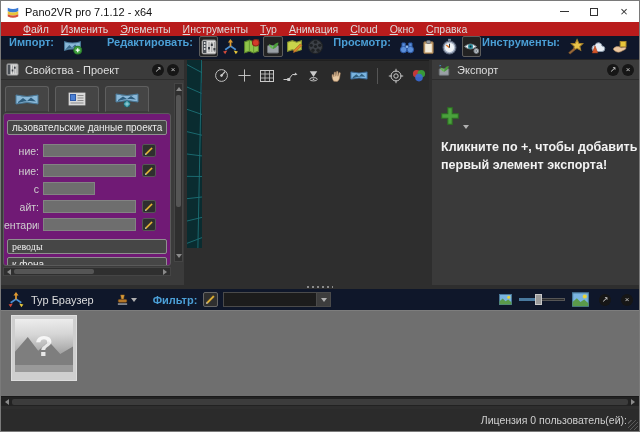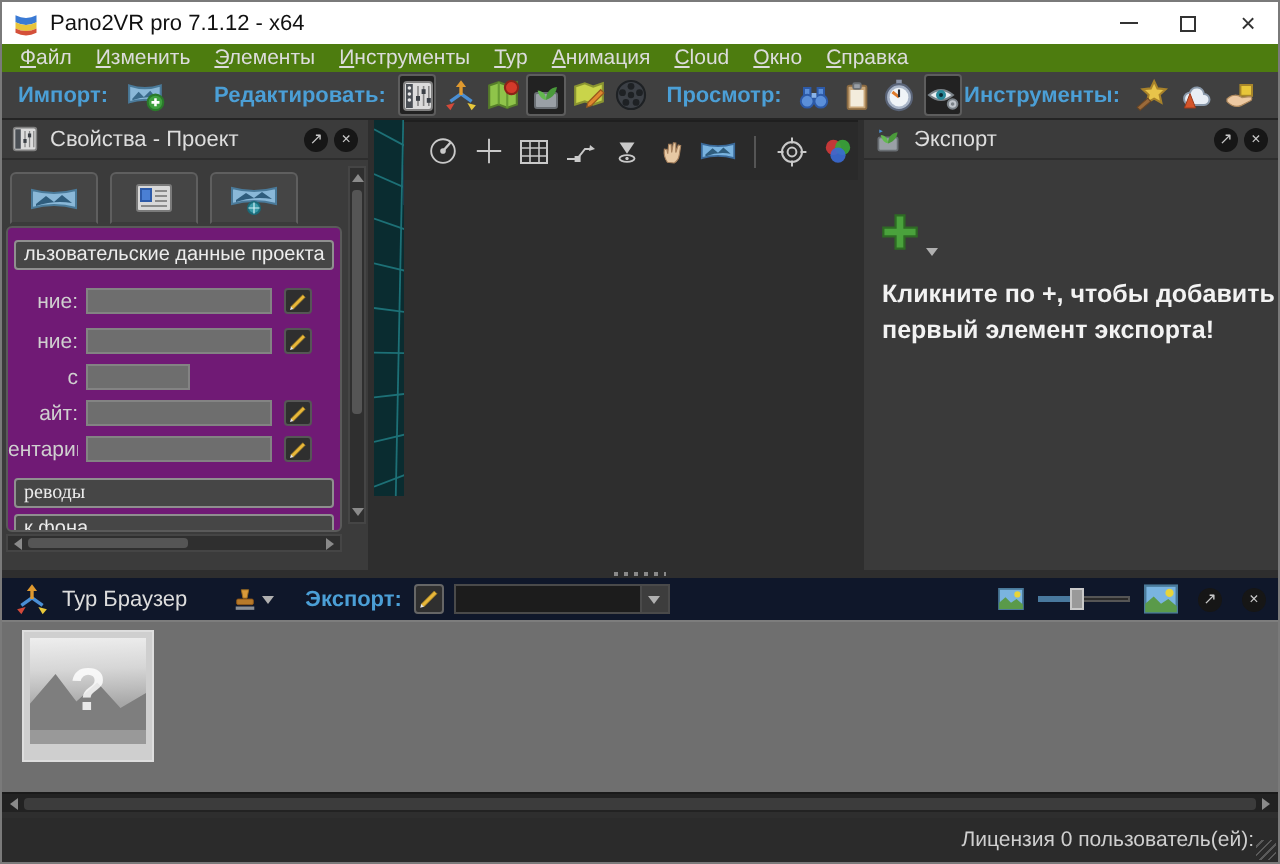--- a/index.html
+++ b/index.html
@@ -9,26 +9,26 @@
 
   
   .titlebar{height:21px;background:#ffffff;display:flex;align-items:center;padding-left:5px;flex:0 0 auto;}
   .titlebar .title{font-size:11px;color:#111;margin-left:5px;flex:1;}
   .wc{width:30px;height:100%;display:flex;align-items:center;justify-content:center;cursor:default;}
   .wc-min i{display:block;width:9px;height:0;border-bottom:1px solid #333;}
   .wc-max i{display:block;width:8px;height:8px;border:1px solid #333;}
   .wc-close{font-size:13px;color:#333;line-height:10px;}
 
   
-  .menubar{height:14px;background:#4d7c0f;display:flex;align-items:center;padding-left:3px;flex:0 0 auto;}
+  .menubar{height:14px;background:#b91c1c;display:flex;align-items:center;padding-left:16px;flex:0 0 auto;}
   .mi{display:inline-block;font-size:10.5px;color:#dcdcdc;padding:0 6px;line-height:14px;}
   .mi::first-letter{text-decoration:underline;}
 
   
-  .toolbar{height:24px;background:#404040;border-bottom:1px solid #242424;display:flex;align-items:center;padding:0 8px;flex:0 0 auto;}
+  .toolbar{height:24px;background:#0f172a;border-bottom:1px solid #242424;display:flex;align-items:flex-start;padding:0 8px;flex:0 0 auto;}
   .tlabel{color:#4b9fd6;font-weight:bold;font-size:11px;white-space:nowrap;}
   .tbtn{width:23px;height:21px;display:flex;align-items:center;justify-content:center;margin:0 1px;border:1px solid transparent;border-radius:2px;}
   .tbtn.pressed{background:#222;border-color:#5d5d5d;}
 
   
   .main{height:225px;display:flex;flex:0 0 auto;}
   .vsplit{width:3px;background:#2e2e2e;}
   .panel{background:#3b3b3b;position:relative;}
   .panel.left{width:184px;}
   .panel.right{width:208px;display:flex;flex-direction:column;}
@@ -607,21 +607,21 @@
 
     <span class="stampbtn">
       <svg width="13" height="14" viewBox="0 0 14 14">
         <path d="M5 1.5 h4 l-0.9 4.5 h-2.2z" fill="#d99a3a" stroke="#9a6a1e" stroke-width="0.5"></path>
         <rect x="2.5" y="6.5" width="9" height="3" rx="0.8" fill="#b87a2a" stroke="#8a5518" stroke-width="0.5"></rect>
         <rect x="2" y="10.5" width="10" height="1.8" fill="#8a8f96"></rect>
       </svg>
       <i class="tri down"></i>
     </span>
 
-    <span class="flabel2">Экспорт:</span>
+    <span class="flabel2">Фильтр:</span>
     <span class="pbtn2">
       <svg width="11" height="11" viewBox="0 0 10 10">
         <path d="M2.6 8.6 L8.6 2.6 L7.4 1.4 L1.4 7.4Z" fill="#e8b73a" stroke="#9a7a22" stroke-width="0.4"></path>
         <path d="M1 9 l0.5-1.7 1.2 1.2z" fill="#e8e8e8"></path>
       </svg>
     </span>
     <span class="fcombo">
       <input value="" style="">
       <span class="arrowbox">
           <i class="tri down"></i>

